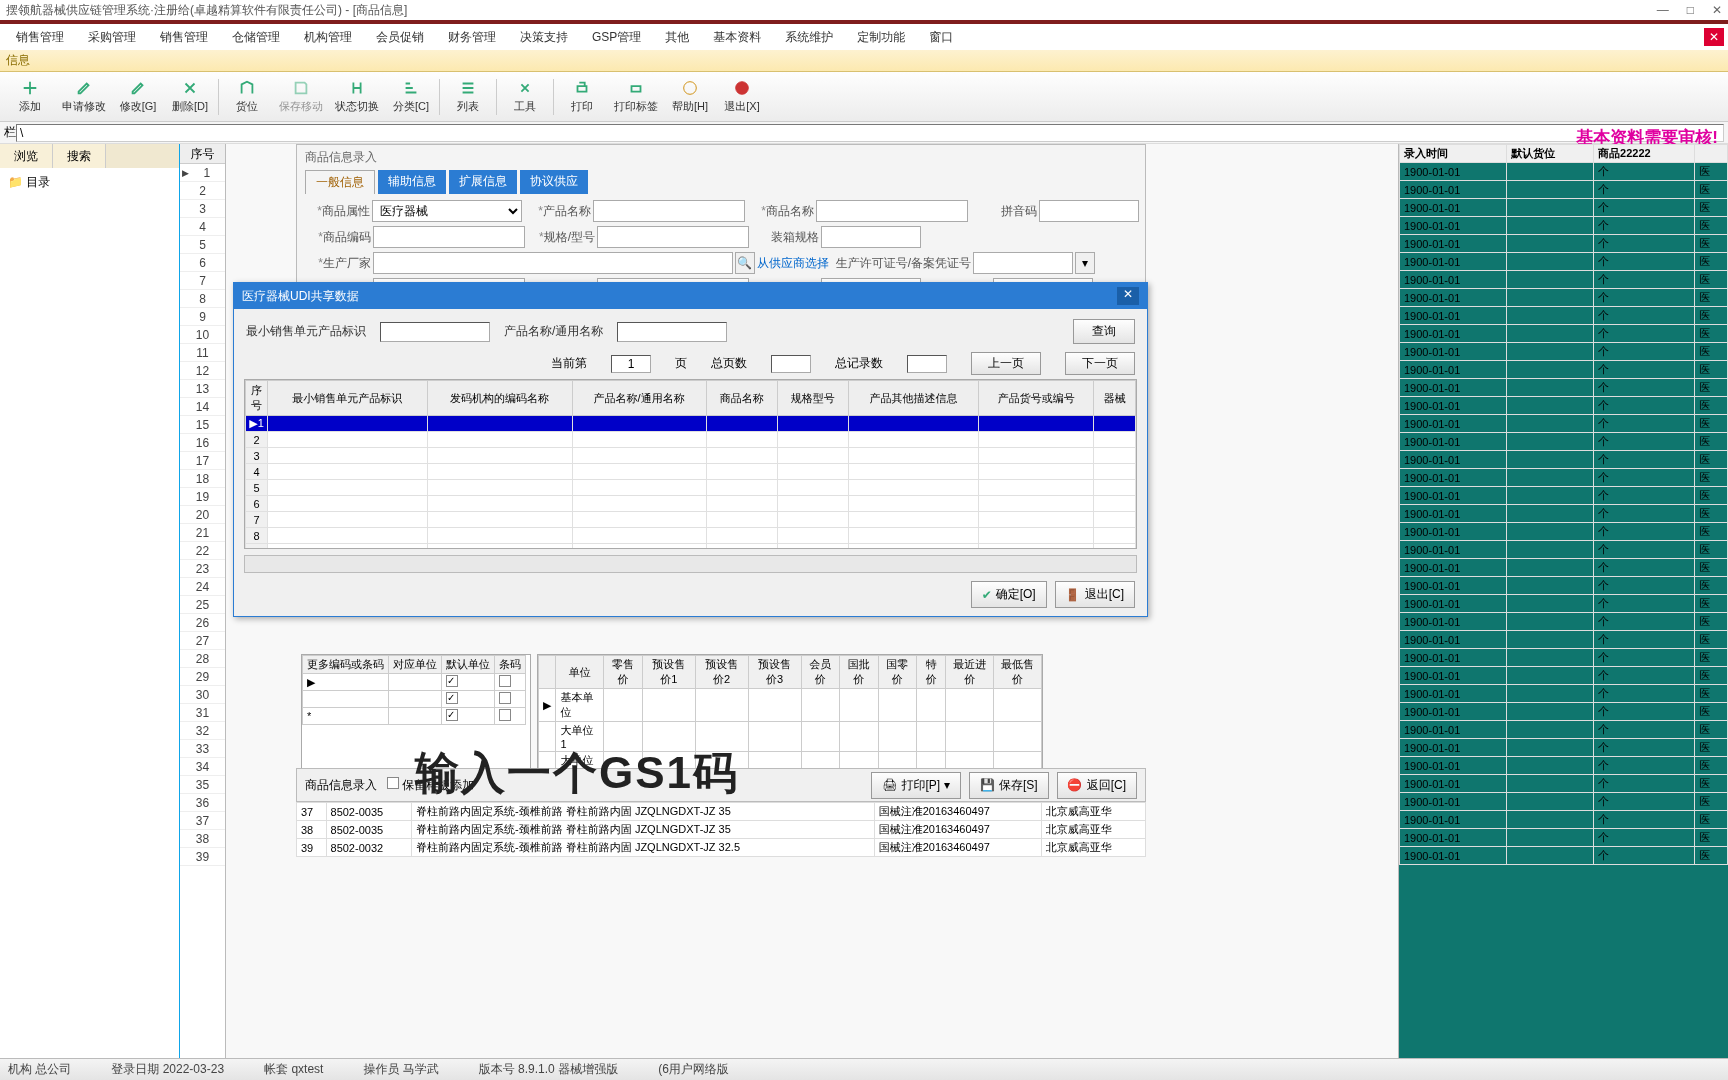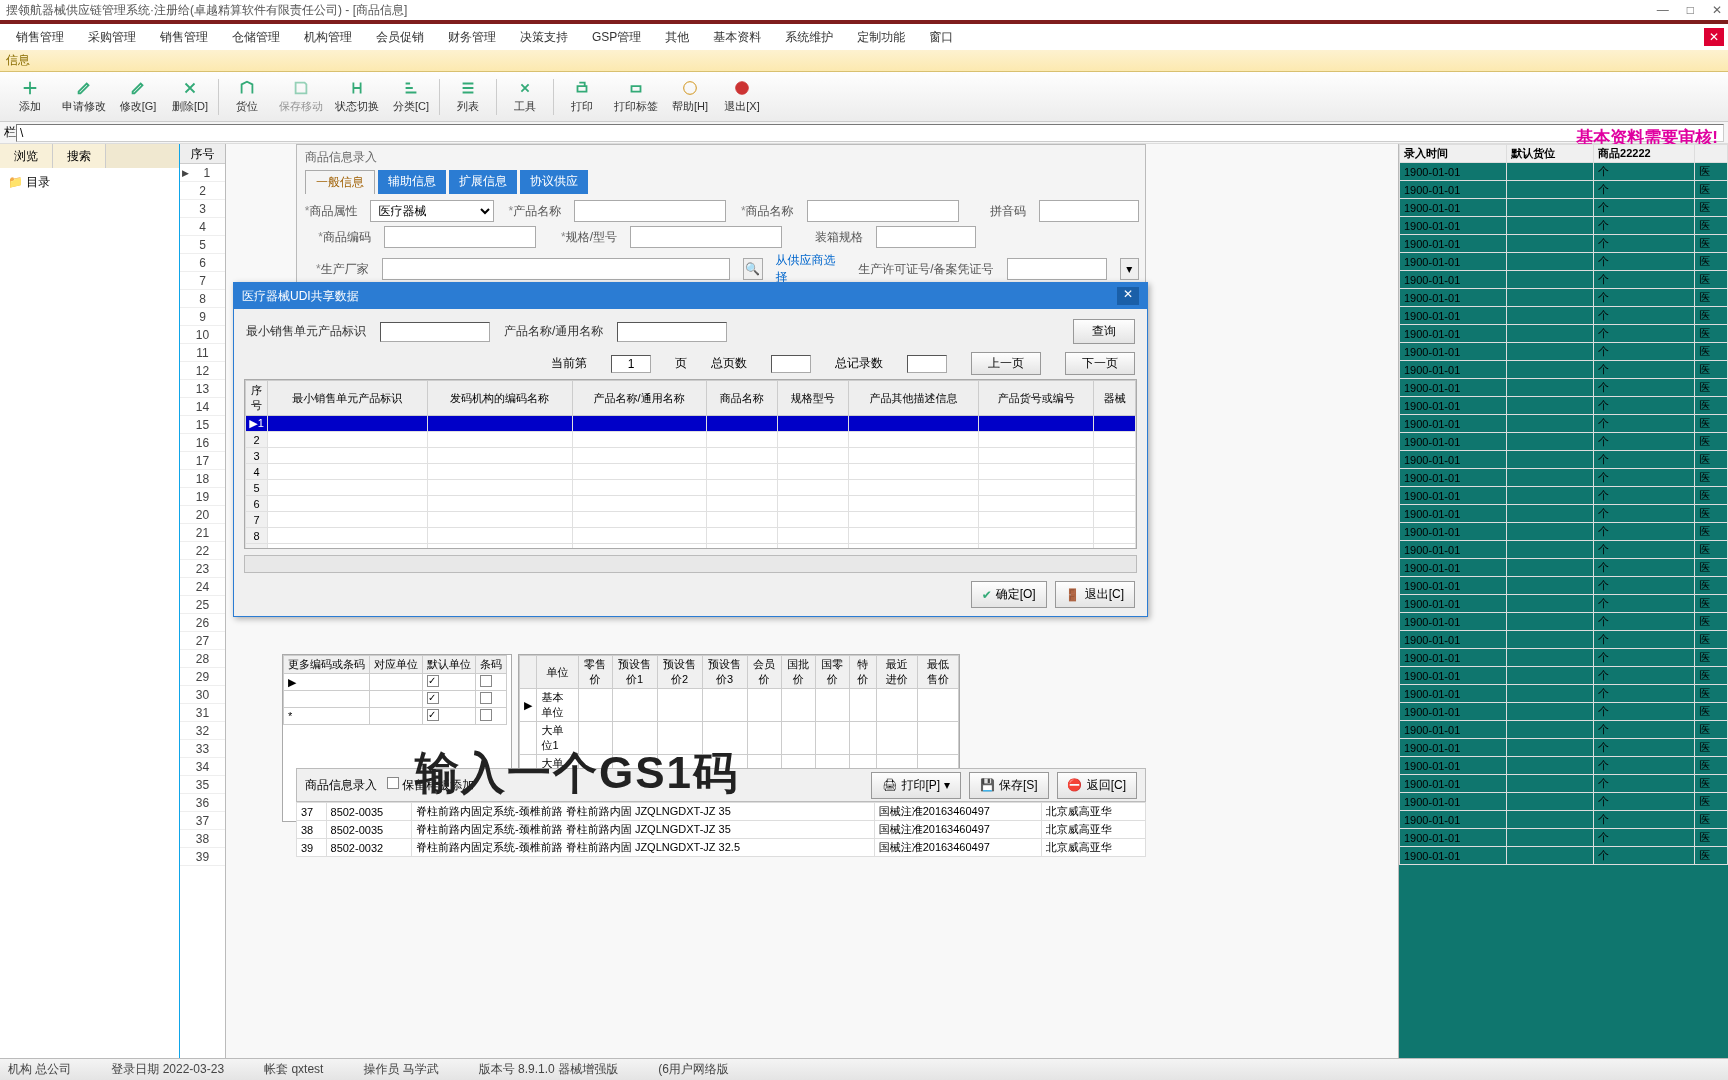--- a/index.html
+++ b/index.html
@@ -28,21 +28,21 @@
 .mid-rownum .rn { height: 18px; line-height: 18px; text-align: center; border-bottom: 1px solid #eee; color: #444; }
 .mid-rownum .rn.arrow::before { content: "▶"; float: left; margin-left: 2px; font-size: 9px; }
 .main-panel { flex: 1; position: relative; background: #f8f8f8; }
 .notice { position: absolute; right: 10px; top: -18px; color: #e000a0; font-weight: bold; font-size: 17px; }
 .form-box { position: absolute; left: 70px; top: 0; width: 850px; background: #f4f4f4; border: 1px solid #bbb; }
 .form-title { padding: 4px 8px; color: #666; }
 .form-tabs { display: flex; padding: 0 8px; gap: 3px; }
 .form-tabs .ft { padding: 3px 10px; background: #2b7cd3; color: #fff; }
 .form-tabs .ft.active { background: #f4f4f4; color: #a16207; border: 1px solid #aaa; border-bottom: none; }
 .form-rows { padding: 6px; }
-.form-row { display: flex; align-items: center; margin-bottom: 4px; gap: 13px; }
+.form-row { display: flex; align-items: center; margin-bottom: 4px; gap: 2px; }
 .form-row label { width: 68px; text-align: right; color: #555; }
 .form-row label.req::before { content: "*"; color: #888; }
 .form-row input, .form-row select { border: 1px solid #aaa; height: 22px; padding: 0 3px; background: #fff; }
 .form-row .w150 { width: 152px; }
 .form-row .w100 { width: 100px; }
 .form-row .w360 { width: 360px; }
 .icon-btn { width: 20px; height: 22px; border: 1px solid #aaa; background: #f0f0f0; display: inline-flex; align-items: center; justify-content: center; }
 .right-grid { position: absolute; right: 0; top: 0; width: 330px; height: 100%; background: #0f766e; border-left: 1px solid #bbb; }
 .right-grid table { border-collapse: collapse; width: 100%; }
 .right-grid th, .right-grid td { border: 1px solid #ddd; padding: 1px 4px; height: 18px; font-size: 11px; text-align: left; }
@@ -59,21 +59,21 @@
 .dialog-pager button { border: 1px solid #999; background: linear-gradient(#fefefe,#e4e4e4); padding: 2px 16px; }
 .dialog-grid { margin: 0 10px; background: #fff; border: 1px solid #aaa; height: 170px; overflow: auto; }
 .dialog-grid table { border-collapse: collapse; width: 100%; }
 .dialog-grid th { background: #eee; border: 1px solid #ccc; padding: 2px 4px; font-weight: normal; font-size: 11px; }
 .dialog-grid td { border: 1px solid #e0e0e0; height: 16px; font-size: 11px; }
 .dialog-grid tr.sel td { background: #0000c8; color: #fff; }
 .dialog-grid .rownum { width: 22px; text-align: center; background: #f0f0f0; }
 .dialog-summary { margin: 6px 10px 0; background: #e8e8e8; border: 1px solid #bbb; height: 18px; }
 .dialog-footer { padding: 8px 12px; display: flex; justify-content: flex-end; gap: 8px; }
 .dialog-footer button { border: 1px solid #999; background: linear-gradient(#fefefe,#e4e4e4); padding: 4px 10px; display: flex; align-items: center; gap: 4px; }
-.sub-grids { position: absolute; left: 56px; top: 510px; width: 678px; display: flex; gap: 6px; justify-content: center; }
+.sub-grids { position: absolute; left: 75px; top: 510px; width: 742px; display: flex; gap: 6px; justify-content: center; }
 .sub-grids .sg { border: 1px solid #aaa; background: #fff; }
 .sub-grids table { border-collapse: collapse; }
 .sub-grids th, .sub-grids td { border: 1px solid #ccc; padding: 1px 4px; height: 17px; font-size: 11px; font-weight: normal; }
 .sub-grids th { background: #f0f0f0; }
 .bottom-bar { position: absolute; left: 70px; top: 624px; width: 850px; height: 34px; background: #f0f0f0; border: 1px solid #bbb; display: flex; align-items: center; padding: 0 8px; gap: 10px; }
 .bottom-bar button { border: 1px solid #999; background: linear-gradient(#fefefe,#e4e4e4); padding: 4px 10px; display: flex; align-items: center; gap: 4px; }
 .bottom-rows { position: absolute; left: 70px; top: 658px; width: 850px; background: #fff; }
 .bottom-rows table { border-collapse: collapse; width: 100%; }
 .bottom-rows td { border: 1px solid #ddd; padding: 1px 4px; height: 17px; font-size: 11px; }
 .statusbar { position: absolute; left: 0; bottom: 0; right: 0; height: 22px; background: linear-gradient(#f4f4f4,#e4e4e4); border-top: 1px solid #bbb; display: flex; align-items: center; padding: 0 8px; gap: 40px; color: #444; }

